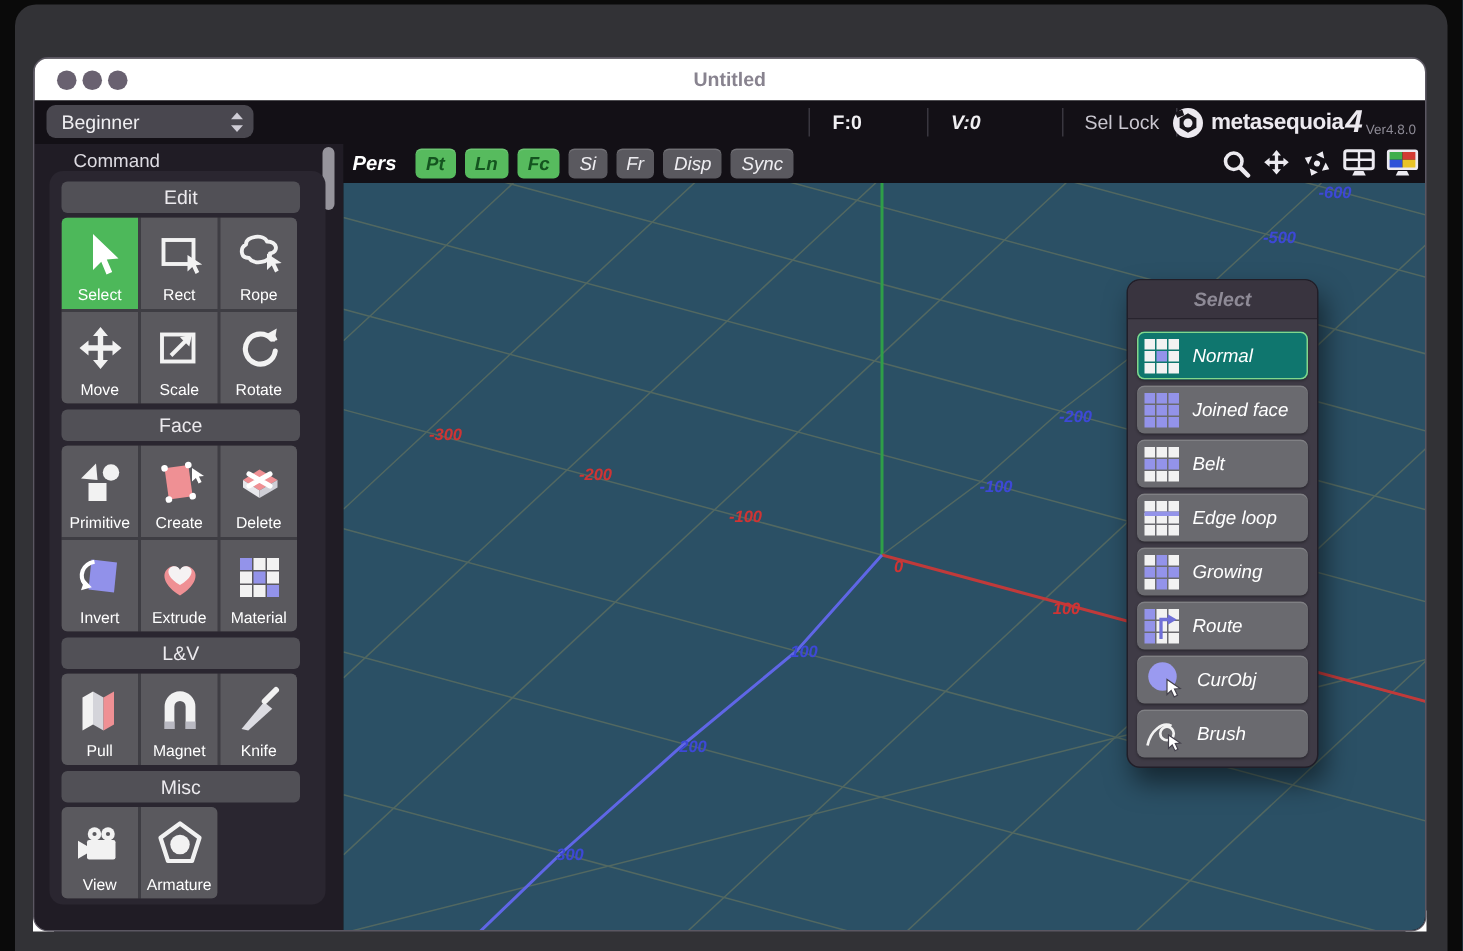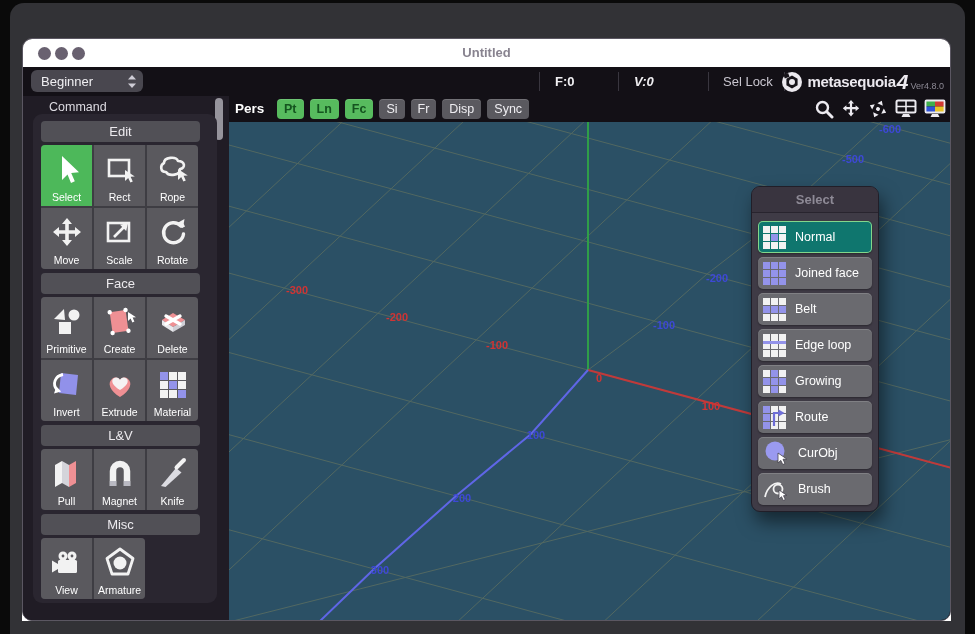--- a/index.html
+++ b/index.html
@@ -12,21 +12,21 @@
          background:#17141a; border:1px solid #5b5762; border-radius:10px; overflow:hidden; }
 
   
   .titlebar { position:absolute; left:0; top:0; right:0; height:28px; background:#ffffff; }
   .tl { position:absolute; top:8px; width:13px; height:13px; border-radius:50%; background:#696170; }
   .win-title { position:absolute; left:0; right:0; top:0; height:28px; line-height:28px;
                text-align:center; color:#88838f; font-weight:bold; font-size:13px; }
 
   
   .menubar { position:absolute; left:0; top:28px; right:0; height:29px; background:#131016; }
-  .mode-select { position:absolute; left:8px; top:3px; width:112px; height:22px; background:#49474f;
+  .mode-select { position:absolute; left:8px; top:3px; width:138px; height:22px; background:#49474f;
                  border-radius:6px; display:flex; align-items:center; padding:0 6px 0 10px;
                  color:#f0eff2; font-size:13px; }
   .mode-select .lbl { flex:1; }
   .hint { position:absolute; left:163px; top:0; height:29px; line-height:29px; color:#eceaf0; font-size:13px; }
   .msep { position:absolute; top:5px; width:1px; height:19px; background:#39363f; }
   .readout { position:absolute; top:0; height:29px; line-height:29px; color:#f0eff2; font-size:13px; font-weight:bold; }
   .sellock { position:absolute; top:0; height:29px; line-height:29px; color:#c9c6cf; font-size:13px; }
   .brand-wrap { position:absolute; right:6px; top:0; height:29px; display:flex; align-items:center; }
   .brand-txt { color:#ece9ef; font-size:15px; font-weight:bold; letter-spacing:-0.3px; }
   .brand-num { color:#ece9ef; font-size:21px; font-weight:bold; font-style:italic; margin-left:1px; }
@@ -46,21 +46,21 @@
   .tiles.c3 { grid-template-columns:repeat(3,51px); }
   .tiles.c2 { grid-template-columns:repeat(2,51px); }
   .tile { width:51px; height:61px; background:#5a595e; display:flex; flex-direction:column;
           align-items:center; justify-content:flex-end; padding-bottom:2px; cursor:default; }
   .tile.active { background:#4db85a; }
   .tile .ticon { height:42px; display:flex; align-items:center; justify-content:center; }
   .tile .tlabel { color:#ffffff; font-size:10.5px; white-space:nowrap; line-height:13px; }
   .scrollpill { position:absolute; left:192px; top:2px; width:8px; height:42px; background:#96949c; border-radius:4px; }
 
   
-  .viewport { position:absolute; left:206px; top:0; right:0; bottom:0; background:#131016; }
+  .viewport { position:absolute; left:206px; top:0; right:0; bottom:0; background:#131016;font-style:italic; }
   .vtoolbar { position:absolute; left:0; top:0; right:0; height:26px; }
   .pers { position:absolute; left:6px; top:0; height:26px; line-height:26px; color:#ffffff;
           font-weight:bold; font-size:13.5px; }
   .togs { position:absolute; left:48px; top:3px; display:flex; gap:6px; }
   .tog { height:20px; padding:0 7px; min-width:24px; border-radius:4px; background:#5a595f;
          color:#eeedf1; font-size:12.5px; line-height:20px; text-align:center;
          box-shadow:inset 0 1px 0 rgba(255,255,255,.14); }
   .tog.on { background:#57bb5e; color:#14541f; font-weight:bold; }
   .vicons { position:absolute; right:3px; top:3px; display:flex; gap:5px; align-items:center; }
   .vicon { width:22px; height:20px; display:flex; align-items:center; justify-content:center; }

